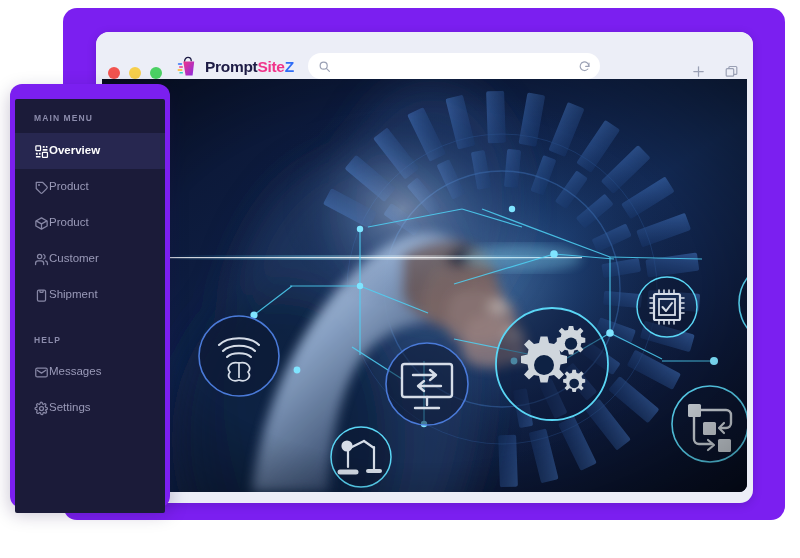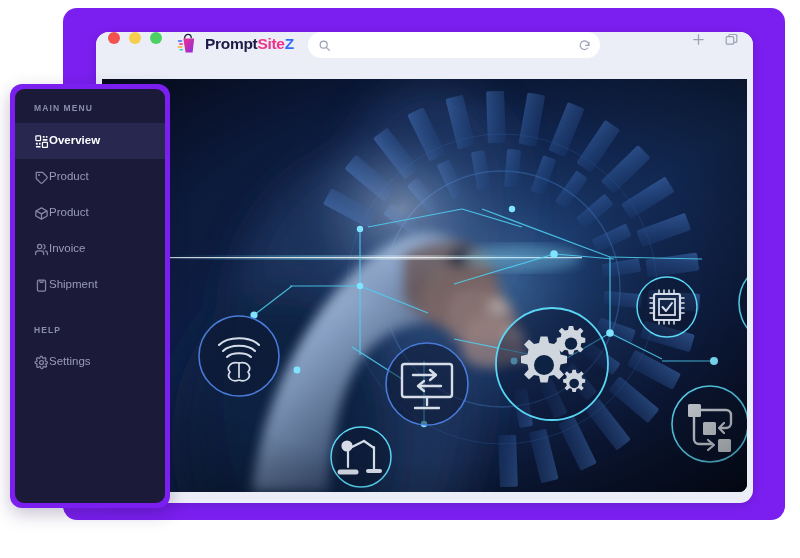--- a/index.html
+++ b/index.html
@@ -27,21 +27,21 @@
     width: 657px; height: 471px;
     background: #eceef7;
     border-radius: 13px 13px 13px 13px;
     overflow: hidden;
     box-shadow: 0 2px 10px rgba(20,10,60,0.18);
   }
   .browser-chrome {
     position: relative;
     height: 47px;
     background: #eceef7;
-    display: flex; align-items: flex-start;
+    display: flex; align-items: flex-end;
     padding: 0 14px 0 12px;
   }
   .traffic { display: flex; gap: 9px; align-items: center; margin-right: 14px;}
   .dot { width: 12px; height: 12px; border-radius: 50%; display:block; }
   .dot.red { background:#f2534f; }
   .dot.yellow { background:#f6ce4b; }
   .dot.green { background:#4bd063; }
 
   
   .logo-wrap { display:flex; align-items:center; gap:5px; margin-right: 14px;}
@@ -95,23 +95,24 @@
     left: 10px; top: 84px;
     width: 160px; height: 424px;
     background: #7B1FF0;
     border-radius: 12px;
     padding: 5px;
     box-shadow: 0 6px 18px rgba(30,10,70,0.25);
   }
   .sidebar-inner {
     width: 100%; height: 100%;
     background: #1b1b39;
-    border-radius: 9px;
+    border-radius: 2px;
     overflow: hidden;
     position: relative;
+    margin-top: 10px;
   }
   .menu-label {
     color: #8b8bab;
     font-size: 8.5px;
     letter-spacing: 1.1px;
     font-weight: 600;
     padding: 14px 0 10px 19px;
     text-transform: uppercase;
   }
   .menu-label.help { padding-top: 22px; padding-bottom: 9px; }
@@ -492,33 +493,40 @@
         <span class="nav-label">Product</span>
       </div>
 
       <div class="nav-item">
         <svg class="ni" viewBox="0 0 24 24" fill="none" stroke="#9a9ab8" stroke-width="2" stroke-linecap="round" stroke-linejoin="round">
           <path d="M15.5 20v-1.8a4 4 0 0 0-4-4h-5a4 4 0 0 0-4 4V20"></path>
           <circle cx="9" cy="7" r="3.4"></circle>
           <path d="M21.5 20v-1.8a4 4 0 0 0-3-3.87"></path>
           <path d="M15.5 3.9a4 4 0 0 1 0 7.2"></path>
         </svg>
-        <span class="nav-label">Invoice</span>
+        <span class="nav-label">Customer</span>
       </div>
 
       <div class="nav-item">
         <svg class="ni" viewBox="0 0 24 24" fill="none" stroke="#9a9ab8" stroke-width="2" stroke-linejoin="round">
           <rect x="5.5" y="3.5" width="13" height="17.5" rx="2.2"></rect>
           <path d="M9.5 3.5V6a1 1 0 0 0 1 1h3a1 1 0 0 0 1-1V3.5"></path>
         </svg>
         <span class="nav-label">Shipment</span>
       </div>
 
       <div class="menu-label help">HELP</div>
 
+      <div class="nav-item">
+        <svg class="ni" viewBox="0 0 24 24" fill="none" stroke="#9a9ab8" stroke-width="2" stroke-linejoin="round">
+          <rect x="2.8" y="5" width="18.4" height="14" rx="2.4"></rect>
+          <path d="M4.5 8 12 13 19.5 8"></path>
+        </svg>
+        <span class="nav-label">Messages</span>
+      </div>
 
 
       <div class="nav-item">
         <svg class="ni" viewBox="0 0 24 24" fill="none" stroke="#9a9ab8" stroke-width="2" stroke-linejoin="round">
           <circle cx="12" cy="12" r="3.2"></circle>
           <path d="M19.2 14.6a1.5 1.5 0 0 0 .3 1.65l.05.06a1.8 1.8 0 1 1-2.55 2.55l-.06-.06a1.5 1.5 0 0 0-1.65-.3 1.5 1.5 0 0 0-.9 1.37v.17a1.8 1.8 0 1 1-3.6 0v-.09a1.5 1.5 0 0 0-.98-1.37 1.5 1.5 0 0 0-1.65.3l-.06.06A1.8 1.8 0 1 1 4.6 16.4l.06-.06a1.5 1.5 0 0 0 .3-1.65 1.5 1.5 0 0 0-1.37-.9h-.17a1.8 1.8 0 1 1 0-3.6h.09a1.5 1.5 0 0 0 1.37-.98 1.5 1.5 0 0 0-.3-1.65L4.52 7.5A1.8 1.8 0 1 1 7.07 4.95l.06.06a1.5 1.5 0 0 0 1.65.3h.07a1.5 1.5 0 0 0 .9-1.37v-.17a1.8 1.8 0 1 1 3.6 0v.09a1.5 1.5 0 0 0 .9 1.37 1.5 1.5 0 0 0 1.65-.3l.06-.06A1.8 1.8 0 1 1 18.5 7.42l-.06.06a1.5 1.5 0 0 0-.3 1.65v.07a1.5 1.5 0 0 0 1.37.9h.17a1.8 1.8 0 1 1 0 3.6h-.09a1.5 1.5 0 0 0-1.37.9z"></path>
         </svg>
         <span class="nav-label">Settings</span>
       </div>
 

